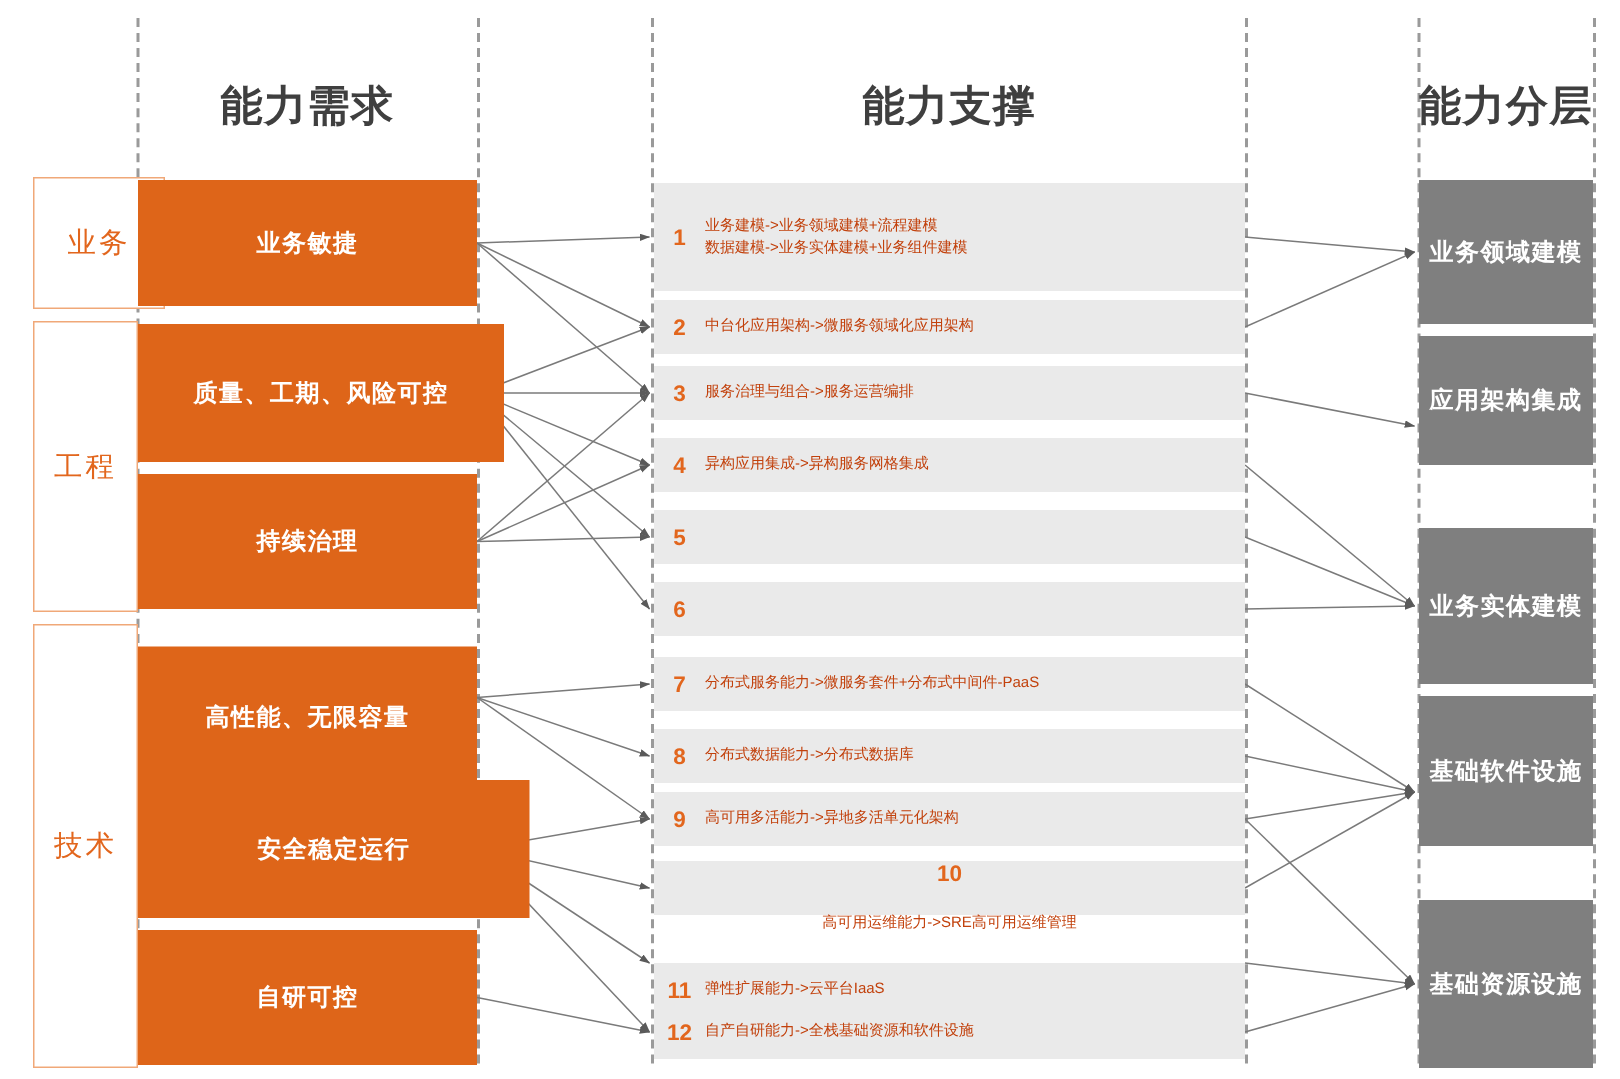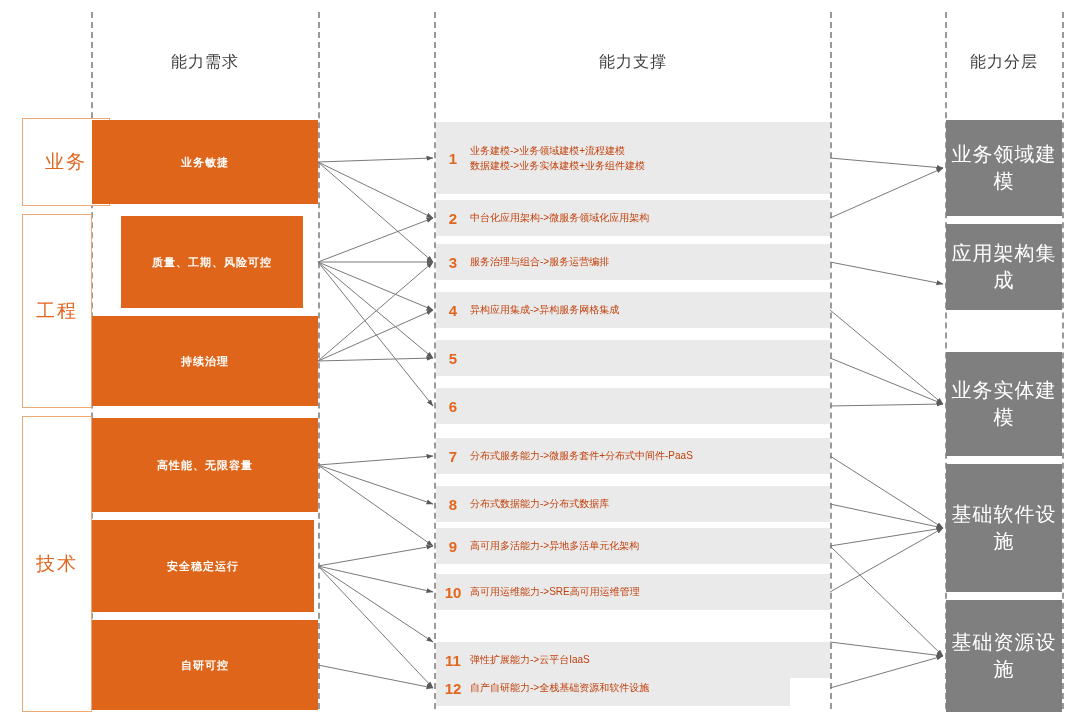--- a/index.html
+++ b/index.html
@@ -23,22 +23,22 @@
     position: absolute;
     top: 12px;
     height: 697px;
     width: 0;
     border-left: 2px dashed #9a9a9a;
   }
   
   .col-title {
     position: absolute;
     text-align: center;
-    font-size: 16px;
-    font-weight: normal;
+    font-size: 28px;
+    font-weight: bold;
     color: #3f3f3f;
     letter-spacing: 1px;
     white-space: nowrap;
   }
   
   .cat-box {
     position: absolute;
     border: 1px solid #f0a878;
     background: #ffffff;
     box-sizing: border-box;
@@ -55,21 +55,21 @@
   
   .demand-box {
     position: absolute;
     background: #de6519;
     box-sizing: border-box;
     display: flex;
     align-items: center;
     justify-content: center;
   }
   .demand-label {
-    font-size: 11px;
+    font-size: 16px;
     font-weight: bold;
     color: #ffffff;
     letter-spacing: 1px;
     text-align: center;
   }
   
   .support-row {
     position: absolute;
     background: #eaeaea;
     box-sizing: border-box;
@@ -93,22 +93,22 @@
   
   .layer-box {
     position: absolute;
     background: #7f7f7f;
     box-sizing: border-box;
     display: flex;
     align-items: center;
     justify-content: center;
   }
   .layer-label {
-    font-size: 20px;
-    font-weight: normal;
+    font-size: 16px;
+    font-weight: bold;
     color: #ffffff;
     letter-spacing: 1px;
     text-align: center;
   }
   
   #links {
     position: absolute;
     left: 0; top: 0;
     width: 1080px;
     height: 719px;
@@ -182,30 +182,30 @@
         <span class="cat-label">工程</span>
       </div>
       <div class="cat-box" style="left: 22px; width: 70px; top: 416px; height: 296px;">
         <span class="cat-label">技术</span>
       </div>
     </div>
   <div id="demand-layer">
       <div class="demand-box" style="left: 92px; width: 226px; top: 120px; height: 84px;">
         <span class="demand-label">业务敏捷</span>
       </div>
-      <div class="demand-box" style="left: 92px; width: 182px; top: 216px; height: 92px; margin-left: 29px;">
+      <div class="demand-box" style="left: 92px; width: 244px; top: 216px; height: 92px;">
         <span class="demand-label">质量、工期、风险可控</span>
       </div>
       <div class="demand-box" style="left: 92px; width: 226px; top: 316px; height: 90px;">
         <span class="demand-label">持续治理</span>
       </div>
-      <div class="demand-box" style="left: 92px; width: 226px; top: 418px; height: 94px;">
+      <div class="demand-box" style="left: 92px; width: 226px; top: 431px; height: 94px;">
         <span class="demand-label">高性能、无限容量</span>
       </div>
-      <div class="demand-box" style="left: 92px; width: 222px; top: 520px; height: 92px;">
+      <div class="demand-box" style="left: 92px; width: 261px; top: 520px; height: 92px;">
         <span class="demand-label">安全稳定运行</span>
       </div>
       <div class="demand-box" style="left: 92px; width: 226px; top: 620px; height: 90px;">
         <span class="demand-label">自研可控</span>
       </div>
     </div>
   <div id="support-layer">
       <div class="support-row" style="left: 436px; width: 394px; top: 122px; height: 72px;">
         <span class="support-num">1</span>
         <span class="support-text">业务建模-&gt;业务领域建模+流程建模
@@ -234,44 +234,44 @@
         <span class="support-text">分布式服务能力-&gt;微服务套件+分布式中间件-PaaS</span>
       </div>
       <div class="support-row" style="left: 436px; width: 394px; top: 486px; height: 36px;">
         <span class="support-num">8</span>
         <span class="support-text">分布式数据能力-&gt;分布式数据库</span>
       </div>
       <div class="support-row" style="left: 436px; width: 394px; top: 528px; height: 36px;">
         <span class="support-num">9</span>
         <span class="support-text">高可用多活能力-&gt;异地多活单元化架构</span>
       </div>
-      <div class="support-row" style="left: 436px; width: 394px; top: 574px; height: 36px;">
+      <div class="support-row" style="left: 436px; width: 394px; top: 574px; height: 36px; flex-direction: column;">
         <span class="support-num">10</span>
         <span class="support-text">高可用运维能力-&gt;SRE高可用运维管理</span>
       </div>
       <div class="support-row" style="left: 436px; width: 394px; top: 624px; height: 36px; margin-top: 18px;">
         <span class="support-num">11</span>
         <span class="support-text">弹性扩展能力-&gt;云平台IaaS</span>
       </div>
-      <div class="support-row" style="left: 436px; width: 354px; top: 670px; height: 36px;">
+      <div class="support-row" style="left: 436px; width: 394px; top: 670px; height: 36px;">
         <span class="support-num">12</span>
         <span class="support-text">自产自研能力-&gt;全栈基础资源和软件设施</span>
       </div>
     </div>
   <div id="layer-layer">
       <div class="layer-box" style="left: 946px; width: 116px; top: 120px; height: 96px;">
         <span class="layer-label">业务领域建模</span>
       </div>
       <div class="layer-box" style="left: 946px; width: 116px; top: 224px; height: 86px;">
         <span class="layer-label">应用架构集成</span>
       </div>
       <div class="layer-box" style="left: 946px; width: 116px; top: 352px; height: 104px;">
         <span class="layer-label">业务实体建模</span>
       </div>
-      <div class="layer-box" style="left: 946px; width: 116px; top: 464px; height: 128px;">
+      <div class="layer-box" style="left: 946px; width: 116px; top: 464px; height: 100px;">
         <span class="layer-label">基础软件设施</span>
       </div>
       <div class="layer-box" style="left: 946px; width: 116px; top: 600px; height: 112px;">
         <span class="layer-label">基础资源设施</span>
       </div>
     </div>
 
 </div>
 
 </body></html>

